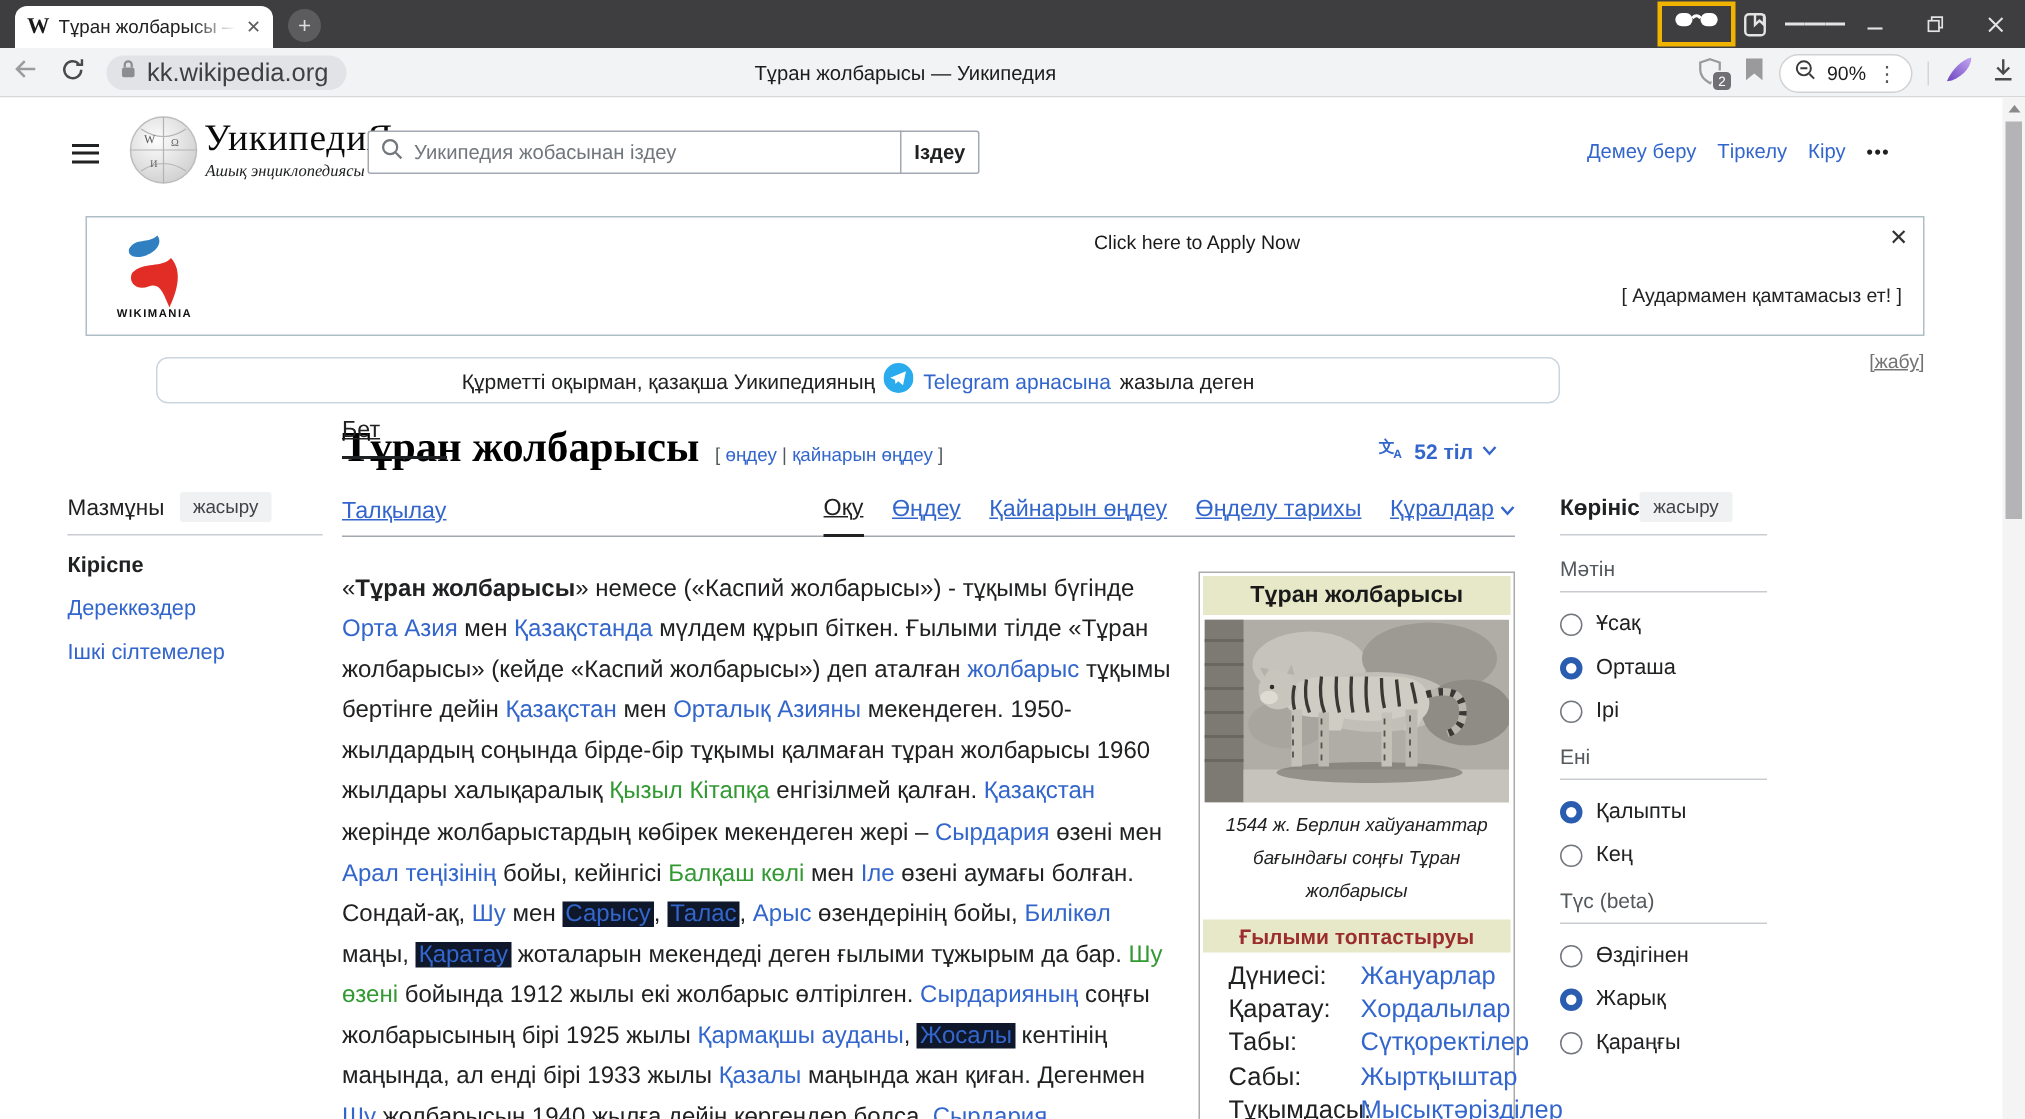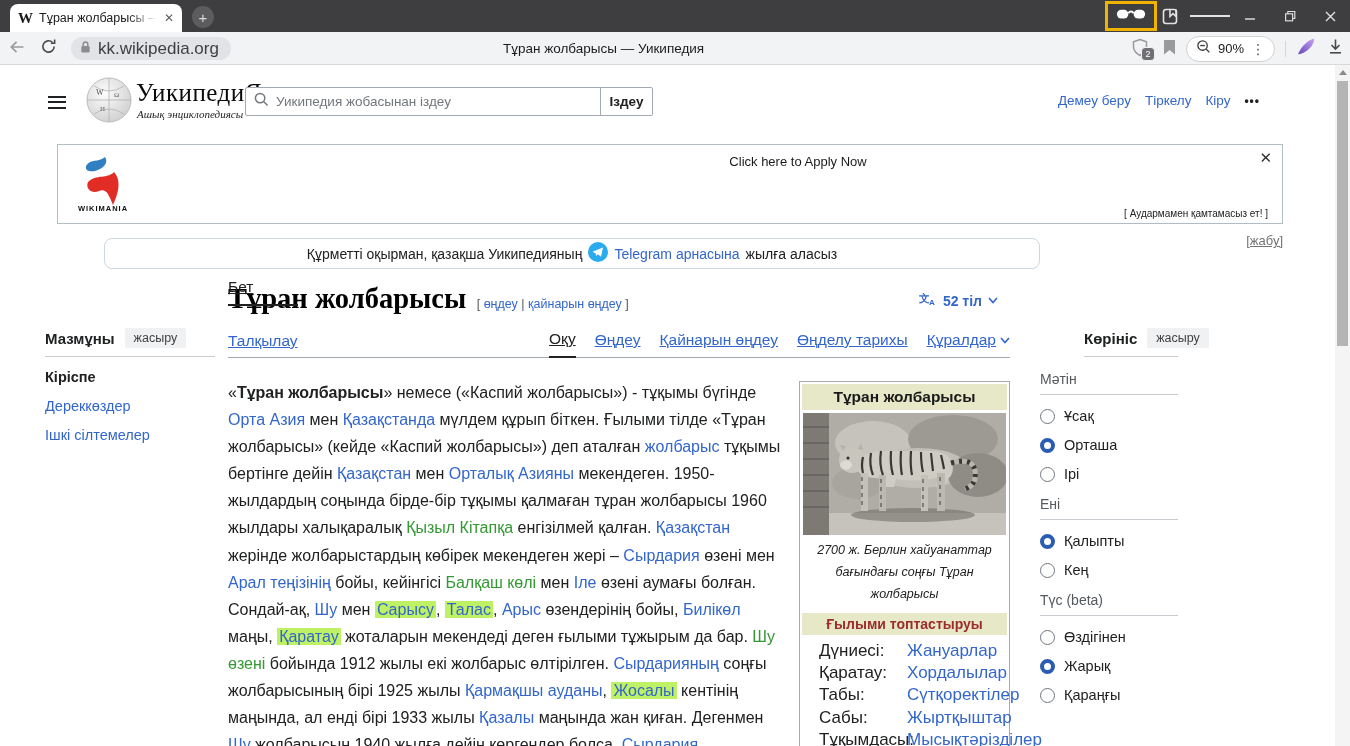--- a/index.html
+++ b/index.html
@@ -52,39 +52,39 @@
   .more-dots { color:#202122; font-weight:bold; letter-spacing:1px; font-size:12px; }
 
   
   .wm-banner { position:absolute; left:57px; top:79px; width:1226px; height:80px; background:#fff; border:1px solid #aebdc6; }
   .wm-logo { position:absolute; left:14px; top:7px; }
   .wm-center { position:absolute; left:300px; top:9px; width:880px; text-align:center; }
   .wm-t1 { font-weight:bold; font-size:14px; color:#1a1a1a; margin-bottom:4px; }
   .wm-t2 { font-size:13px; color:#1a1a1a; margin-bottom:6px; }
   .wm-t3 { font-size:10.5px; color:#1a1a1a; }
   .wm-close { position:absolute; right:10px; top:4px; font-size:15px; color:#333; }
-  .wm-translate { position:absolute; right:14px; bottom:4px; font-size:10px; color:#222;margin-top:18px; }
+  .wm-translate { position:absolute; right:14px; bottom:19px; font-size:13px; color:#222;margin-top:18px; }
   .jabu { position:absolute; right:67px; top:168px; font-size:13px; color:#737373; }
 
   
   .tg-banner { position:absolute; left:104px; top:173px; width:936px; height:31px; border:1px solid #ccd6df; border-radius:8px; display:flex; align-items:center; justify-content:center; gap:6px; font-size:14px; color:#202122; }
   .tg-banner a { color:#36c; text-decoration:none; }
 
   
   .toc { position:absolute; left:45px; top:263px; width:170px; }
   .toc-head { display:flex; align-items:center; gap:10px; padding-bottom:8px; border-bottom:1px solid #c8ccd1; }
-  .toc-title { font-weight:bold; font-size:15px; color:#202122; }
+  .toc-title { font-weight:normal; font-size:15px; color:#202122; }
   .pill-btn { background:#f0f1f3; border-radius:2px; font-size:12.5px; color:#404345; padding:3px 9px; }
   .toc-items { margin-top:10px; }
   .toc-item { font-size:14.5px; margin-bottom:9px; padding:2px 0; }
   .toc-item.active { font-weight:bold; color:#202122; }
   .toc-item a { color:#36c; text-decoration:none; }
 
   .appearance { position:absolute; left:1040px; top:263px; width:138px; }
-  .ap-head { display:flex; align-items:center; gap:10px; padding-bottom:8px; border-bottom:1px solid #c8ccd1;margin-left:44px; }
+  .ap-head { display:flex; align-items:center; gap:0; padding-bottom:8px; border-bottom:1px solid #c8ccd1; }
   .ap-title { font-weight:bold; font-size:15px; color:#202122; }
   .ap-sec-label { font-size:14px; color:#54595d; margin-top:14px; padding-bottom:7px; border-bottom:1px solid #c8ccd1; }
   .ap-opt { display:flex; align-items:center; gap:9px; margin-top:13px; }
   .radio { width:15px; height:15px; border:1px solid #72777d; border-radius:50%; background:#fff; flex:none; }
   .radio.sel { border:4.5px solid #2a5db0; }
   .ap-opt-label { font-size:14.5px; color:#202122; }
 
   .content { position:absolute; left:228px; top:218px; width:782px; }
   .title-row { position:relative; }
   .article-title { display:inline; font-family:"Liberation Serif","DejaVu Serif",serif; font-size:28.5px; color:#000; }
@@ -105,21 +105,21 @@
   .ib-sec { background:#e7e8c8; text-align:center; font-weight:bold; font-size:14px; color:#9b2d2d; padding:3px 0; }
   .ib-rows { padding:5px 6px; }
   .ib-row { display:flex; font-size:17px; line-height:22.3px;margin-left:11px; }
   .ib-label { width:88px; color:#202122; flex:none; }
   .ib-val a { color:#36c; text-decoration:none; }
 
   .para { font-size:16px; line-height:27.1px; color:#202122; text-align:left; }
   .para a { text-decoration:none; }
   .wlink { color:#3366cc; }
   .glink { color:#339933; }
-  .hl { background:#bef264; padding:0 2px; }
+  .hl { background:#0f172a; padding:0 2px; }
   .seg-b { font-weight:bold; }
 </style>
 </head>
 <body>
 
 <div class="titlebar">
   <div class="tab">
     <span class="tab-favicon">W</span>
     <span class="tab-title">Тұран жолбарысы — Уи</span>
     <span class="tab-close">✕</span>
@@ -295,21 +295,21 @@
 
   <div class="tg-banner">
     <span>Құрметті оқырман, қазақша Уикипедияның</span>
     <span>
       <svg width="20" height="20" viewBox="0 0 20 20">
           <circle cx="10" cy="10" r="10" fill="#2aabee"></circle>
           <path d="M4.5,9.8 L15,5.5 L13,14.8 L9.8,12.2 L8,14 L7.6,11.2 Z" fill="#fff"></path>
         </svg>
     </span>
     <a href="#">Telegram арнасына</a>
-    <span>жылға аласыз</span>
+    <span>жазыла деген</span>
   </div>
 
   <div class="toc">
     <div class="toc-head">
       <span class="toc-title">Мазмұны</span>
       <span class="pill-btn">жасыру</span>
     </div>
     <div class="toc-items" id="toc-items">
         <div class="toc-item active">Кіріспе</div>
         <div class="toc-item"><a href="#">Дереккөздер</a></div>
@@ -425,21 +425,21 @@
             <rect x="58" y="60" width="7" height="38" fill="#c4c1b9"></rect>
             <rect x="76" y="62" width="7" height="36" fill="#bcb9b1"></rect>
             <rect x="118" y="62" width="7" height="36" fill="#c4c1b9"></rect>
             <rect x="134" y="60" width="8" height="38" fill="#bcb9b1"></rect>
             <path d="M148,50 q22,-6 24,8 q2,14 -10,18" stroke="#b8b5ad" stroke-width="5" fill="none"></path>
             <path d="M148,50 q22,-6 24,8 q2,14 -10,18" stroke="#3a3833" stroke-width="5" fill="none" stroke-dasharray="3,5"></path>
             <path d="M68,40 q-2,12 2,22 M78,38 q-2,14 2,24 M88,38 q-1,14 2,24 M98,38 q-1,14 1,24 M108,38 q-1,14 1,24 M118,39 q0,12 2,20 M128,40 q1,10 2,18 M138,42 q2,8 3,14 M60,44 q-2,8 0,16" stroke="#3a3833" stroke-width="2.2" fill="none"></path>
             <path d="M59,64 v30 M78,66 v28 M120,66 v28 M137,64 v30" stroke="#55524c" stroke-width="1.2" stroke-dasharray="4,4"></path>
           </g>
         </svg>
-        <div class="ib-caption">2700 ж. Берлин хайуанаттар бағындағы соңғы Тұран жолбарысы</div>
+        <div class="ib-caption">1544 ж. Берлин хайуанаттар бағындағы соңғы Тұран жолбарысы</div>
         <div class="ib-sec">Ғылыми топтастыруы</div>
         <div class="ib-rows" id="ib-rows">
             <div class="ib-row">
               <span class="ib-label">Дүниесі:</span>
               <span class="ib-val"><a href="#">Жануарлар</a></span>
             </div>
             <div class="ib-row">
               <span class="ib-label">Қаратау:</span>
               <span class="ib-val"><a href="#">Хордалылар</a></span>
             </div>

